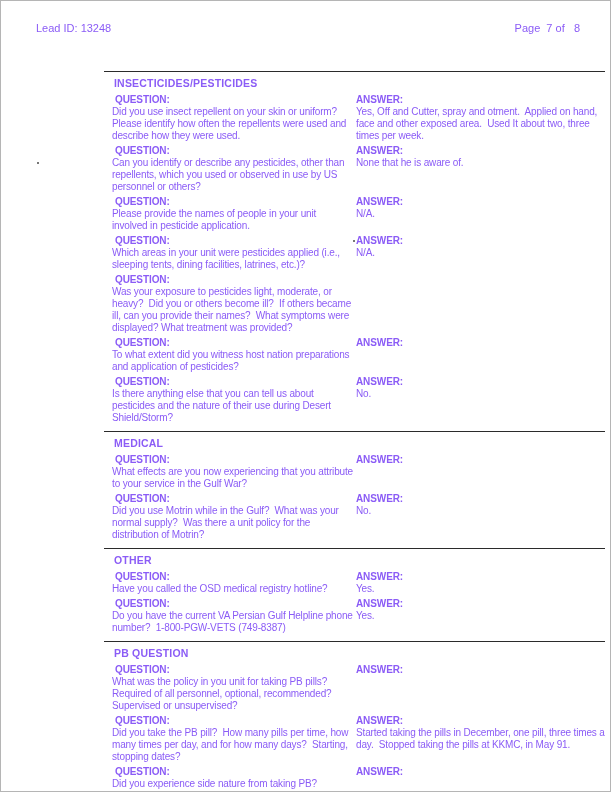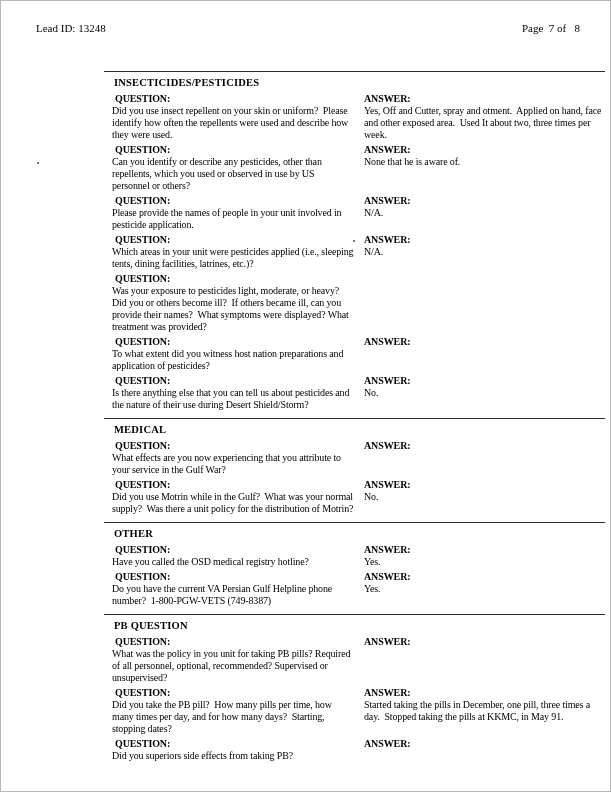--- a/index.html
+++ b/index.html
@@ -7,22 +7,22 @@
     padding: 0;
     background: #ffffff;
   }
   .page {
     position: relative;
     width: 611px;
     height: 792px;
     background: #ffffff;
     border: 1px solid #b5b5b5;
     box-sizing: border-box;
-    font-family: Liberation Serif, serif;
-    color: #000000;
+    font-family: Liberation Sans, sans-serif;
+    color: #8b5cf6;
     overflow: hidden;
   }
   .page-header {
     position: absolute;
     top: 21px;
     left: 35px;
     right: 30px;
     display: flex;
     justify-content: space-between;
     font-size: 11px;
@@ -41,21 +41,21 @@
   }
   .section-title {
     margin: 2px 0 4px 10px;
     font-size: 10.5px;
     font-weight: bold;
     letter-spacing: 0.2px;
   }
   .qa-pair {
     display: grid;
     grid-template-columns: 250px 1fr;
-    column-gap: 10px;
+    column-gap: 2px;
     margin-top: 2px;
   }
   .qa-label {
     font-weight: bold;
     font-size: 10px;
     line-height: 13px;
     min-height: 13px;
     letter-spacing: -0.1px;
   }
   .q-col .qa-label { padding-left: 11px; }
@@ -218,21 +218,21 @@
             <div class="qa-text">Did you take the PB pill?  How many pills per time, how many times per day, and for how many days?  Starting, stopping dates?</div>
           </div>
           <div class="a-col">
             <div class="qa-label">ANSWER:</div>
             <div class="qa-text">Started taking the pills in December, one pill, three times a day.  Stopped taking the pills at KKMC, in May 91.</div>
           </div>
         </div>
         <div class="qa-pair">
           <div class="q-col">
             <div class="qa-label">QUESTION:</div>
-            <div class="qa-text">Did you superiors side effects from taking PB?</div>
+            <div class="qa-text">Did you experience side nature from taking PB?</div>
           </div>
           <div class="a-col">
             <div class="qa-label">ANSWER:</div>
             <div class="qa-text"></div>
           </div>
         </div>
       </section>
     </div>
 
   <span class="artifact-dot dot-1"></span>

